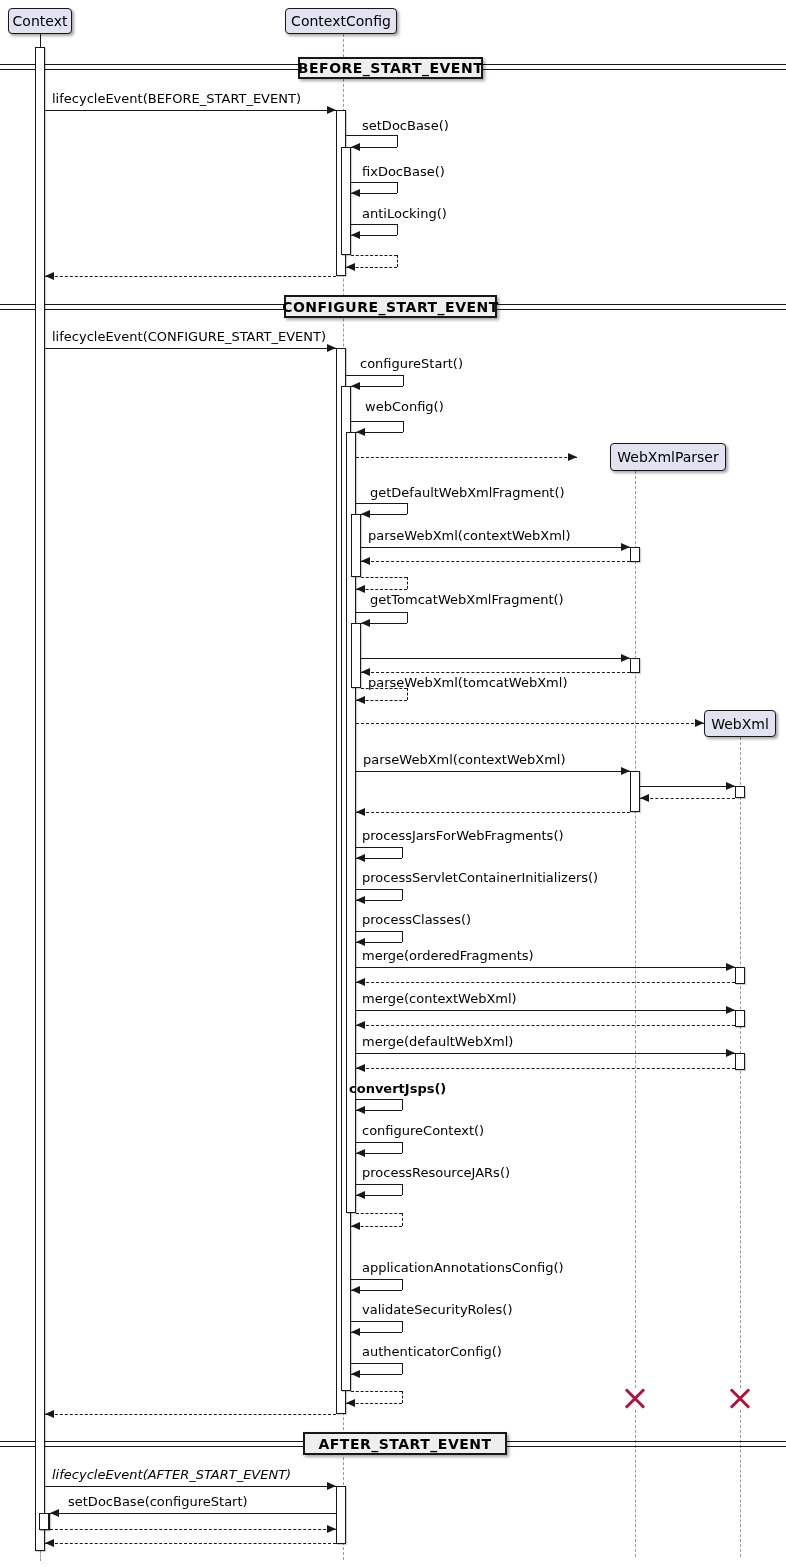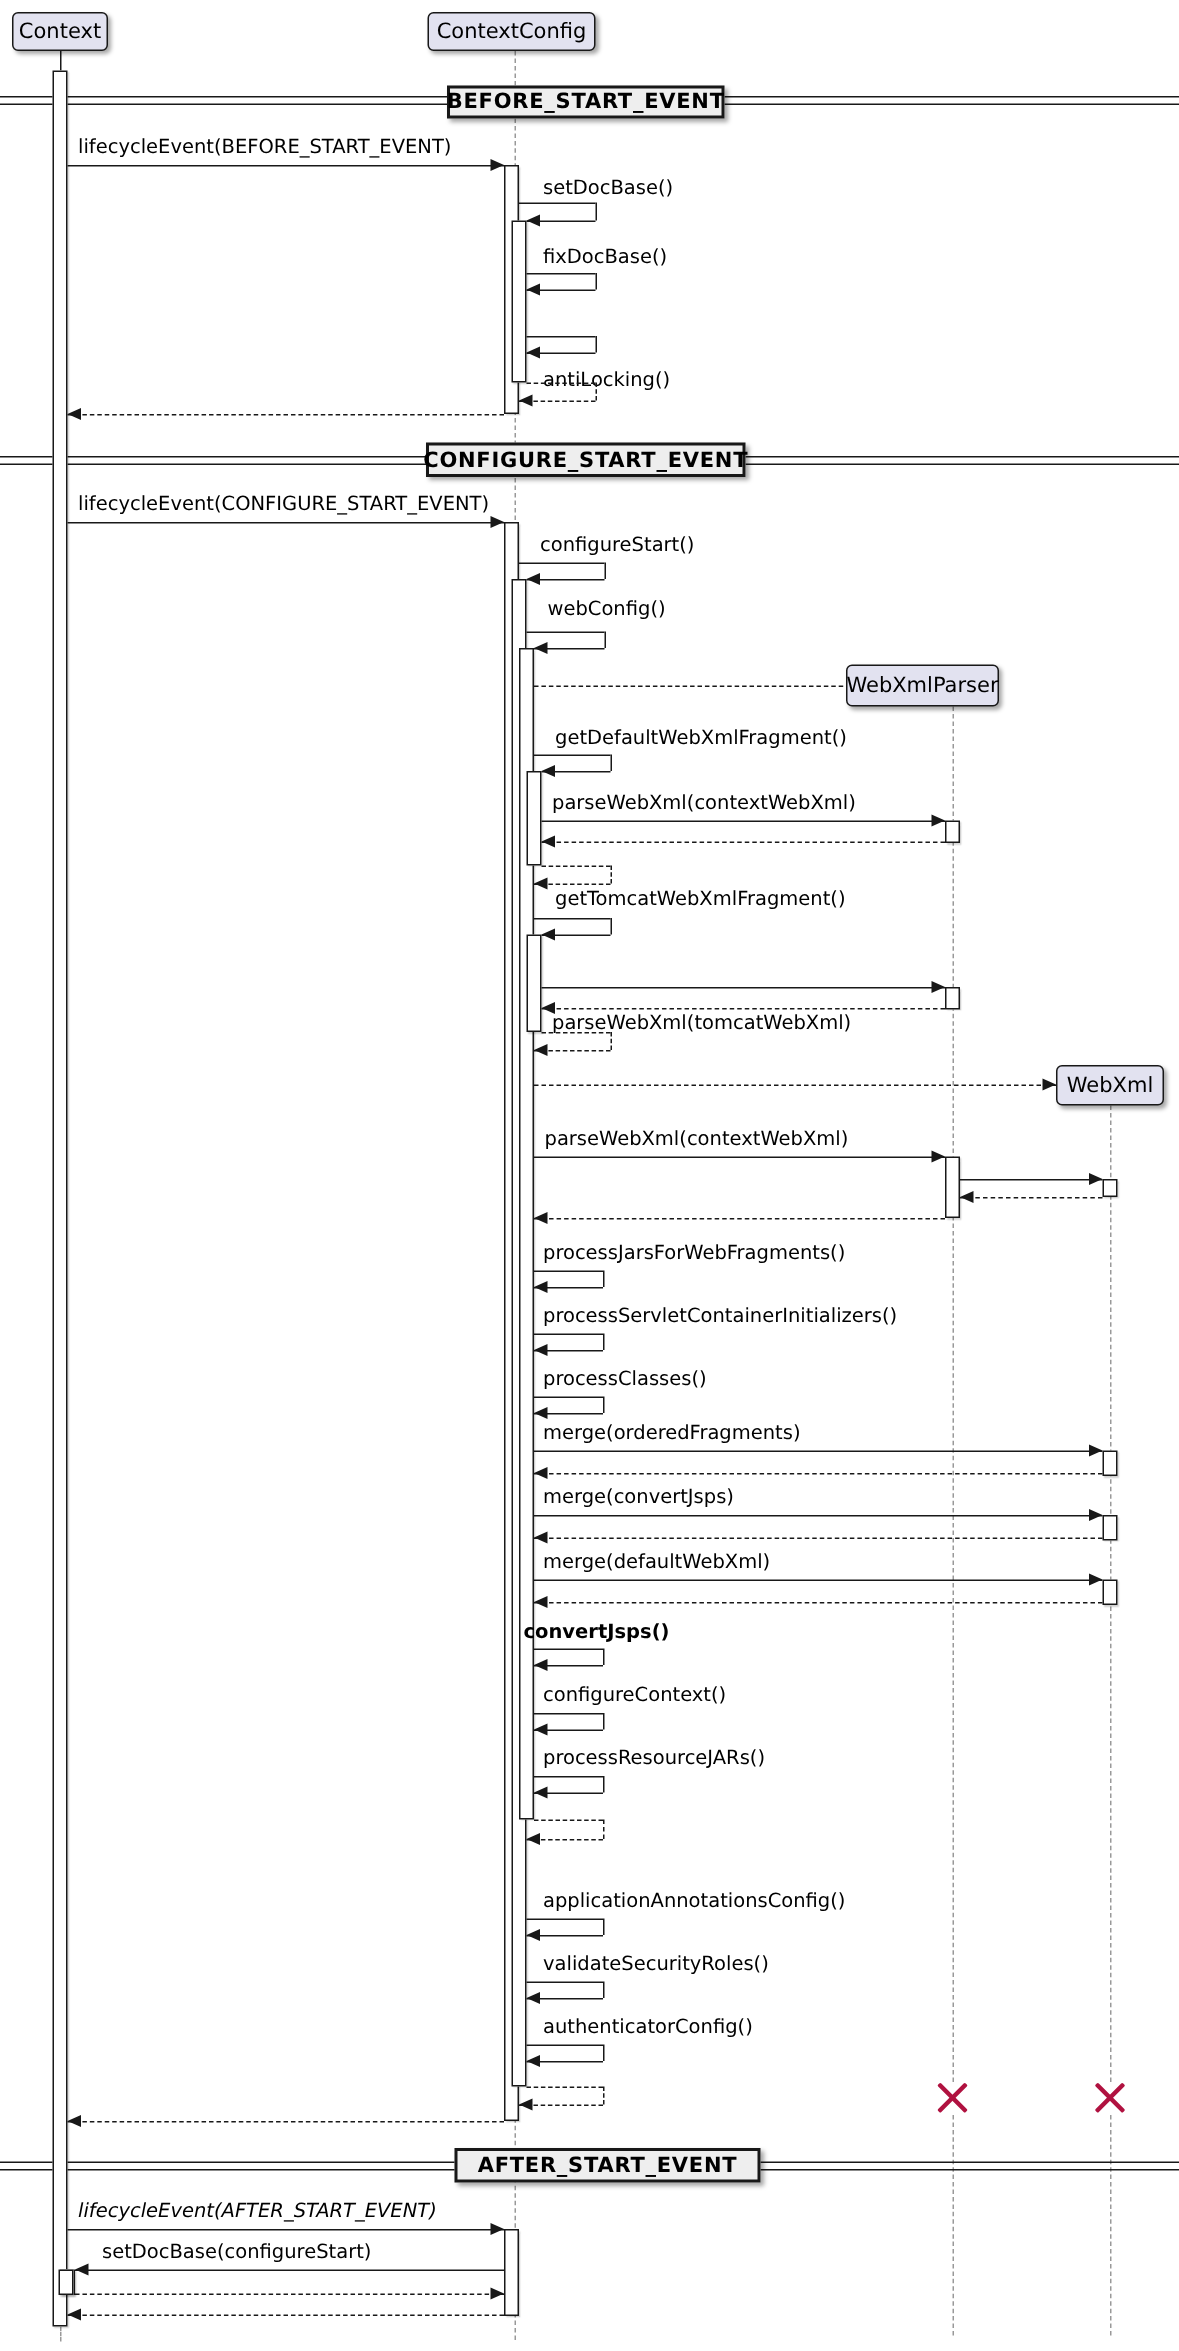--- a/index.html
+++ b/index.html
@@ -92,21 +92,21 @@
     <div class="mlabel" style="left: 362px; top: 118px;">setDocBase()</div>
     <div class="mline" style="left: 351px; top: 182px; width: 46px;"></div>
     <div class="vline" style="left: 397px; top: 182px; height: 11px;"></div>
     <div class="mline" style="left: 351px; top: 193px; width: 46px;"></div>
     <div class="head left" style="left: 351px; top: 189px;"></div>
     <div class="mlabel" style="left: 362px; top: 164px;">fixDocBase()</div>
     <div class="mline" style="left: 351px; top: 224px; width: 46px;"></div>
     <div class="vline" style="left: 397px; top: 224px; height: 11px;"></div>
     <div class="mline" style="left: 351px; top: 235px; width: 46px;"></div>
     <div class="head left" style="left: 351px; top: 231px;"></div>
-    <div class="mlabel" style="left: 362px; top: 206px; margin-top: 40px;">antiLocking()</div>
+    <div class="mlabel" style="left: 362px; top: 206px;">antiLocking()</div>
     <div class="mline dashed" style="left: 351px; top: 255px; width: 46px;"></div>
     <div class="vline dashed" style="left: 397px; top: 255px; height: 12px;"></div>
     <div class="mline dashed" style="left: 346px; top: 267px; width: 51px;"></div>
     <div class="head left" style="left: 346px; top: 263px;"></div>
     <div class="mline dashed" style="left: 45px; top: 276px; width: 291px;"></div>
     <div class="head left" style="left: 45px; top: 272px;"></div>
     <div class="mline" style="left: 45px; top: 348px; width: 291px;"></div>
     <div class="head right" style="left: 327px; top: 344px;"></div>
     <div class="mlabel" style="left: 52px; top: 329px;">lifecycleEvent(CONFIGURE_START_EVENT)</div>
     <div class="mline" style="left: 346px; top: 375px; width: 57px;"></div>
@@ -175,21 +175,21 @@
     <div class="mline" style="left: 356px; top: 942px; width: 46px;"></div>
     <div class="head left" style="left: 356px; top: 938px;"></div>
     <div class="mlabel" style="left: 362px; top: 912px;">processClasses()</div>
     <div class="mline" style="left: 356px; top: 967px; width: 379px;"></div>
     <div class="head right" style="left: 726px; top: 963px;"></div>
     <div class="mlabel" style="left: 362px; top: 948px;">merge(orderedFragments)</div>
     <div class="mline dashed" style="left: 356px; top: 982px; width: 379px;"></div>
     <div class="head left" style="left: 356px; top: 978px;"></div>
     <div class="mline" style="left: 356px; top: 1010px; width: 379px;"></div>
     <div class="head right" style="left: 726px; top: 1006px;"></div>
-    <div class="mlabel" style="left: 362px; top: 991px;">merge(convertJsps)</div>
+    <div class="mlabel" style="left: 362px; top: 991px;">merge(contextWebXml)</div>
     <div class="mline dashed" style="left: 356px; top: 1025px; width: 379px;"></div>
     <div class="head left" style="left: 356px; top: 1021px;"></div>
     <div class="mline" style="left: 356px; top: 1053px; width: 379px;"></div>
     <div class="head right" style="left: 726px; top: 1049px;"></div>
     <div class="mlabel" style="left: 362px; top: 1034px;">merge(defaultWebXml)</div>
     <div class="mline dashed" style="left: 356px; top: 1068px; width: 379px;"></div>
     <div class="head left" style="left: 356px; top: 1064px;"></div>
     <div class="mline" style="left: 356px; top: 1099px; width: 46px;"></div>
     <div class="vline" style="left: 402px; top: 1099px; height: 11px;"></div>
     <div class="mline" style="left: 356px; top: 1110px; width: 46px;"></div>
@@ -238,17 +238,17 @@
     <div class="mlabel" style="left: 68px; top: 1494px;">setDocBase(configureStart)</div>
     <div class="mline dashed" style="left: 50px; top: 1529px; width: 286px;"></div>
     <div class="head right" style="left: 327px; top: 1525px;"></div>
     <div class="mline dashed" style="left: 45px; top: 1543px; width: 291px;"></div>
     <div class="head left" style="left: 45px; top: 1539px;"></div>
     <div class="dbox" style="left: 298px; top: 57px; width: 185px; height: 22px;">BEFORE_START_EVENT</div>
     <div class="dbox" style="left: 284px; top: 295px; width: 213px; height: 23px;">CONFIGURE_START_EVENT</div>
     <div class="dbox" style="left: 303px; top: 1432px; width: 204px; height: 23px;">AFTER_START_EVENT</div>
     <div class="pbox" style="left: 8px; top: 8px; width: 64px; height: 26px;">Context</div>
     <div class="pbox" style="left: 285px; top: 8px; width: 112px; height: 26px;">ContextConfig</div>
-    <div class="pbox" style="left: 564px; top: 443px; width: 102px; height: 28px; text-align: right;">WebXmlParser</div>
+    <div class="pbox" style="left: 610px; top: 443px; width: 116px; height: 28px; text-align: right;">WebXmlParser</div>
     <div class="pbox" style="left: 704px; top: 710px; width: 72px; height: 27px;">WebXml</div>
     <div class="destroy" style="left: 622px; top: 1386px;"></div>
     <div class="destroy" style="left: 727px; top: 1386px;"></div>
   </div>
 
 </body></html>

